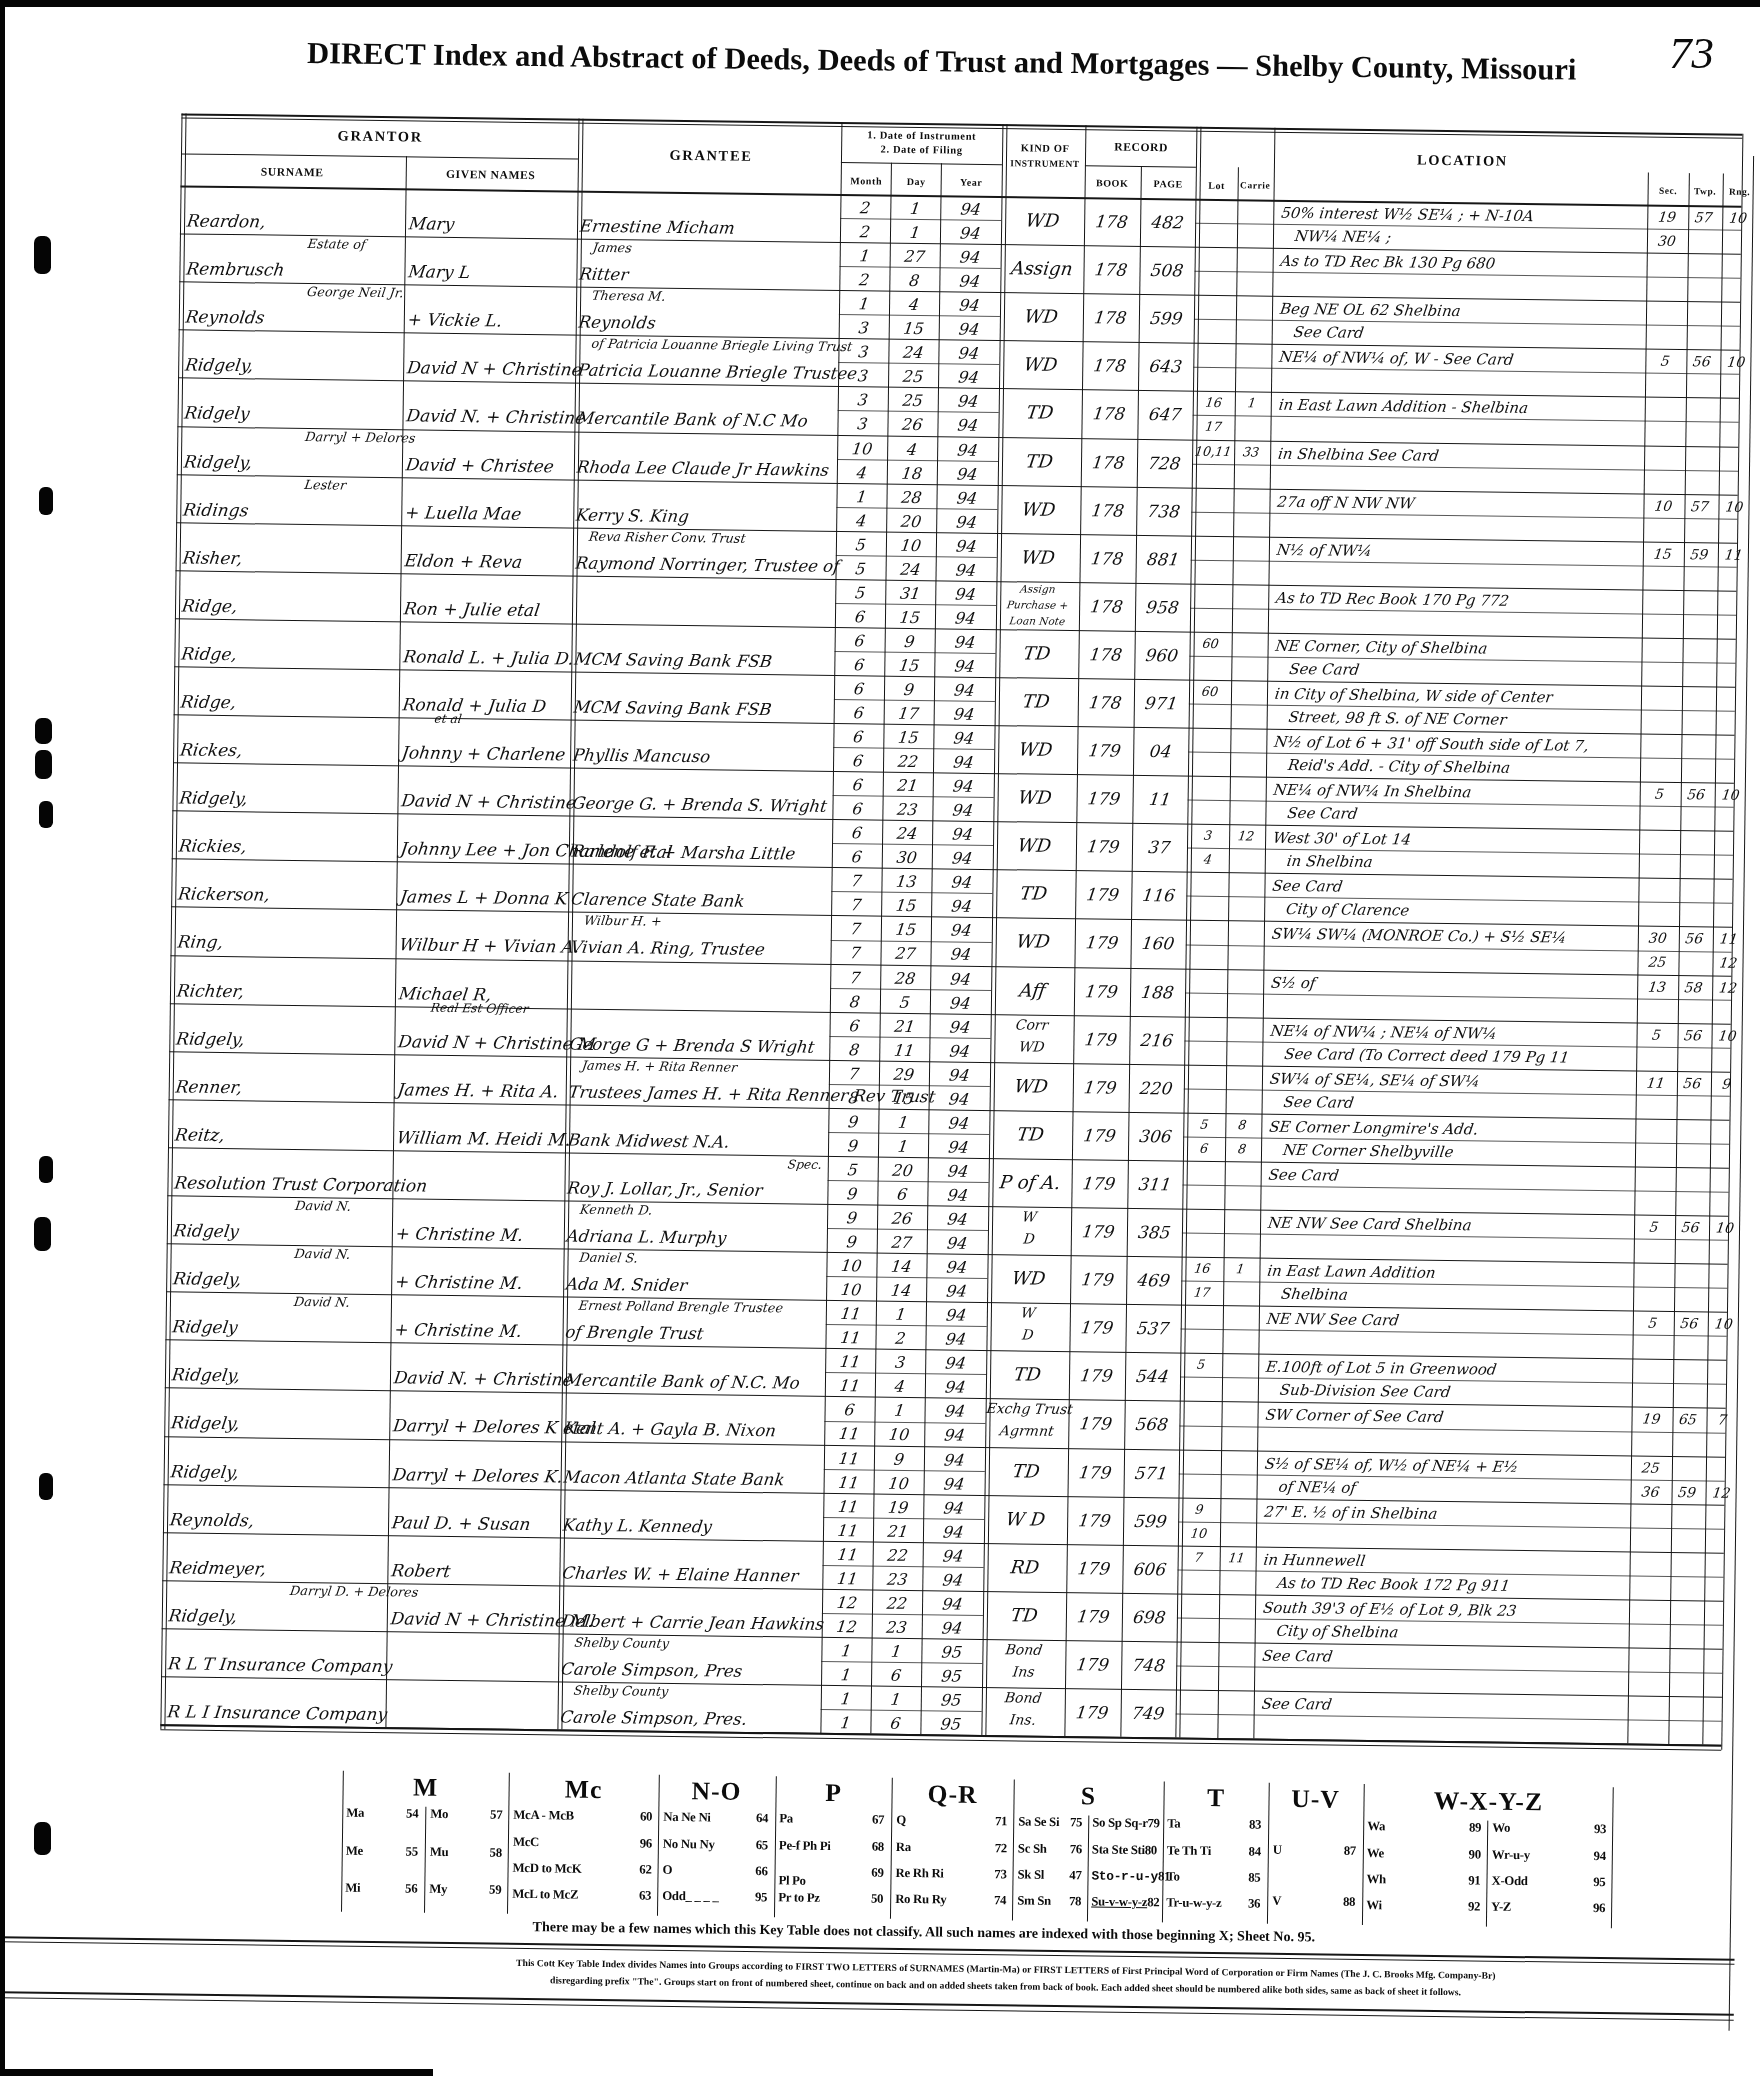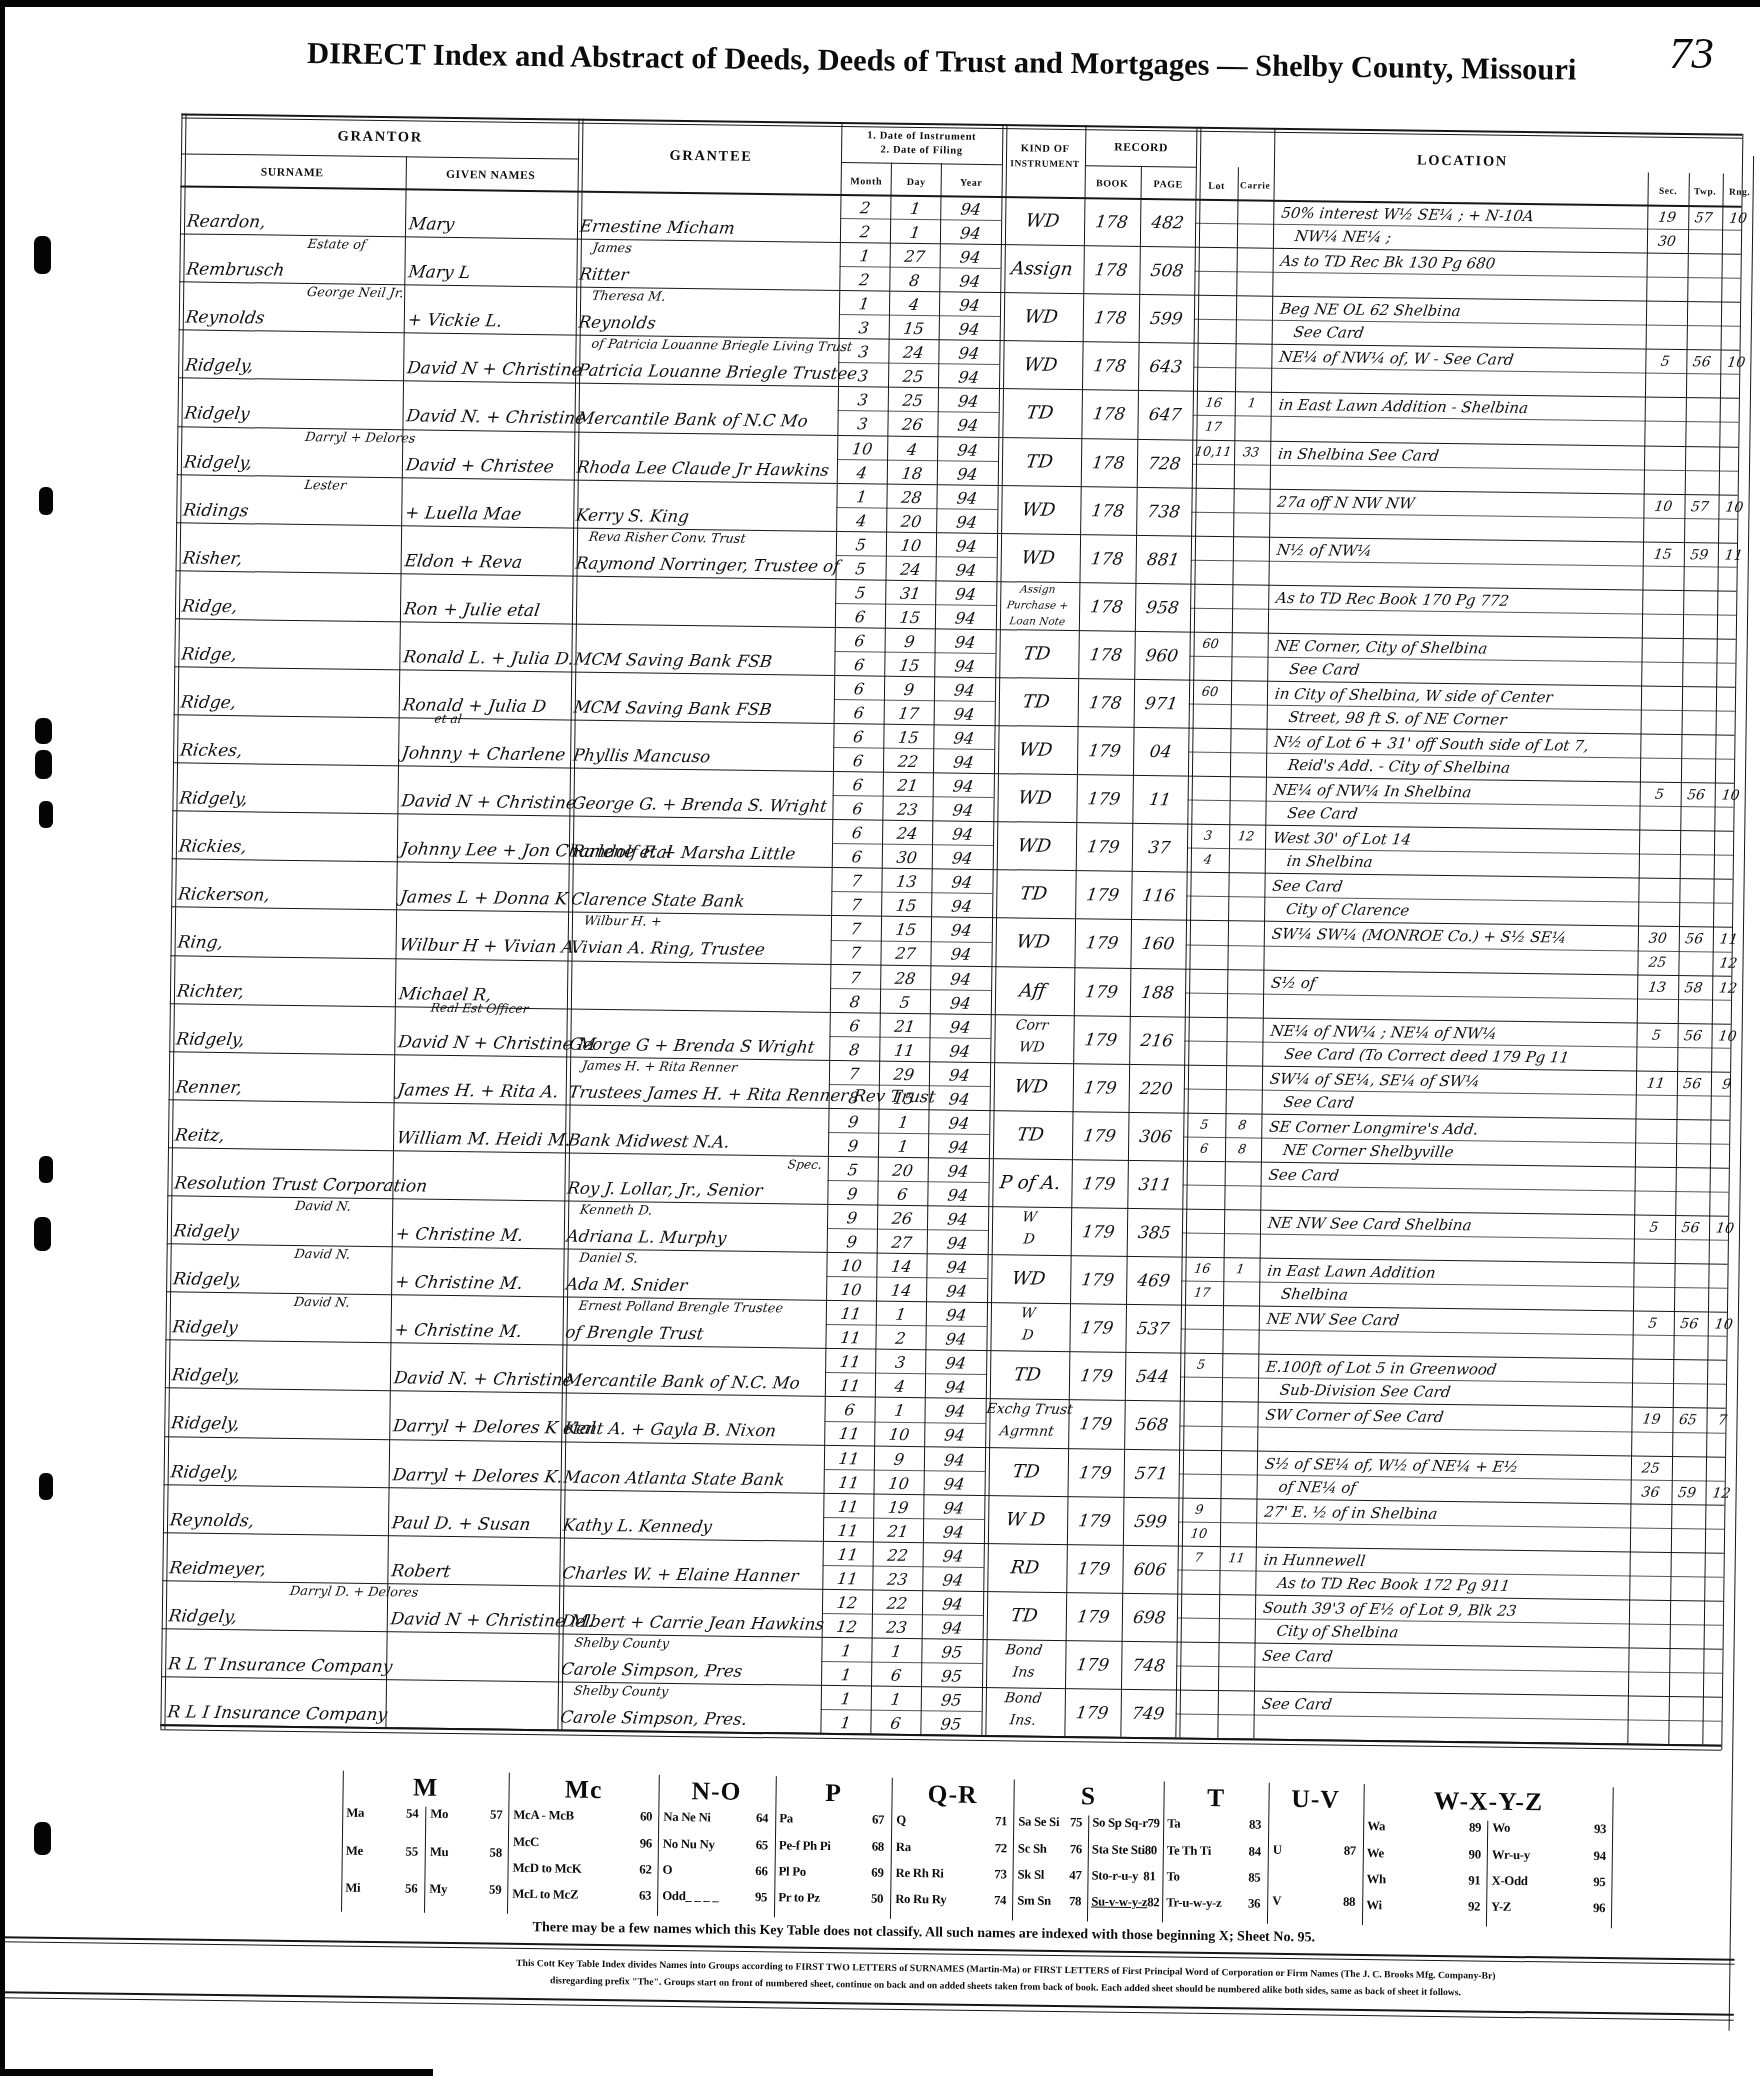--- a/index.html
+++ b/index.html
@@ -843,21 +843,21 @@
         <div class="kt-head" style="left:799px;top:1767px;width:116px;font-size:25.5px;letter-spacing:1.1px;">P</div>
         <div class="kt-entry" style="left:803px;top:1801px;width:105px;font-size:12.8px;">
           <div style="display: inline; position: static;">Pa</div>
           <div style="display: inline; position: static;">67</div>
         </div>
         <div class="kt-entry" style="left:803px;top:1828px;width:105px;font-size:12.8px;">
           <div style="display: inline; position: static;">Pe-f Ph Pi</div>
           <div style="display: inline; position: static;">68</div>
         </div>
         <div class="kt-entry" style="left:803px;top:1854px;width:105px;font-size:12.8px;">
-          <div style="display: inline; position: static;">Pl Po</div>
+          <div style="display: inline; position: static; margin-top: 9px;">Pl Po</div>
           <div style="display: inline; position: static;">69</div>
         </div>
         <div class="kt-entry" style="left:803px;top:1880px;width:105px;font-size:12.8px;">
           <div style="display: inline; position: static;">Pr to Pz</div>
           <div style="display: inline; position: static;">50</div>
         </div>
         <div class="kt-head" style="left:915px;top:1767px;width:122px;font-size:25.5px;letter-spacing:1.1px;">Q-R</div>
         <div class="kt-entry" style="left:920px;top:1801px;width:111px;font-size:12.8px;">
           <div style="display: inline; position: static;">Q</div>
           <div style="display: inline; position: static;">71</div>
@@ -893,21 +893,21 @@
         </div>
         <div class="kt-entry" style="left:1116px;top:1801px;width:64px;font-size:12.8px;">
           <div style="display: inline; position: static;">So Sp Sq-r</div>
           <div style="display: inline; position: static;">79</div>
         </div>
         <div class="kt-entry" style="left:1116px;top:1828px;width:64px;font-size:12.8px;">
           <div style="display: inline; position: static;">Sta Ste Sti</div>
           <div style="display: inline; position: static;">80</div>
         </div>
         <div class="kt-entry" style="left:1116px;top:1854px;width:64px;font-size:12.8px;">
-          <div style="display: inline; position: static;">Sto-r-u-y</div>
+          <div style="display: inline; position: static; font-family: Liberation Mono, monospace;">Sto-r-u-y</div>
           <div style="display: inline; position: static;">81</div>
         </div>
         <div class="kt-entry" style="left:1116px;top:1880px;width:64px;font-size:12.8px;">
           <div style="display: inline; position: static; text-decoration: underline;">Su-v-w-y-z</div>
           <div style="display: inline; position: static;">82</div>
         </div>
         <div class="kt-head" style="left:1187px;top:1767px;width:105px;font-size:25.5px;letter-spacing:1.1px;">T</div>
         <div class="kt-entry" style="left:1191px;top:1801px;width:94px;font-size:12.8px;">
           <div style="display: inline; position: static;">Ta</div>
           <div style="display: inline; position: static;">83</div>

